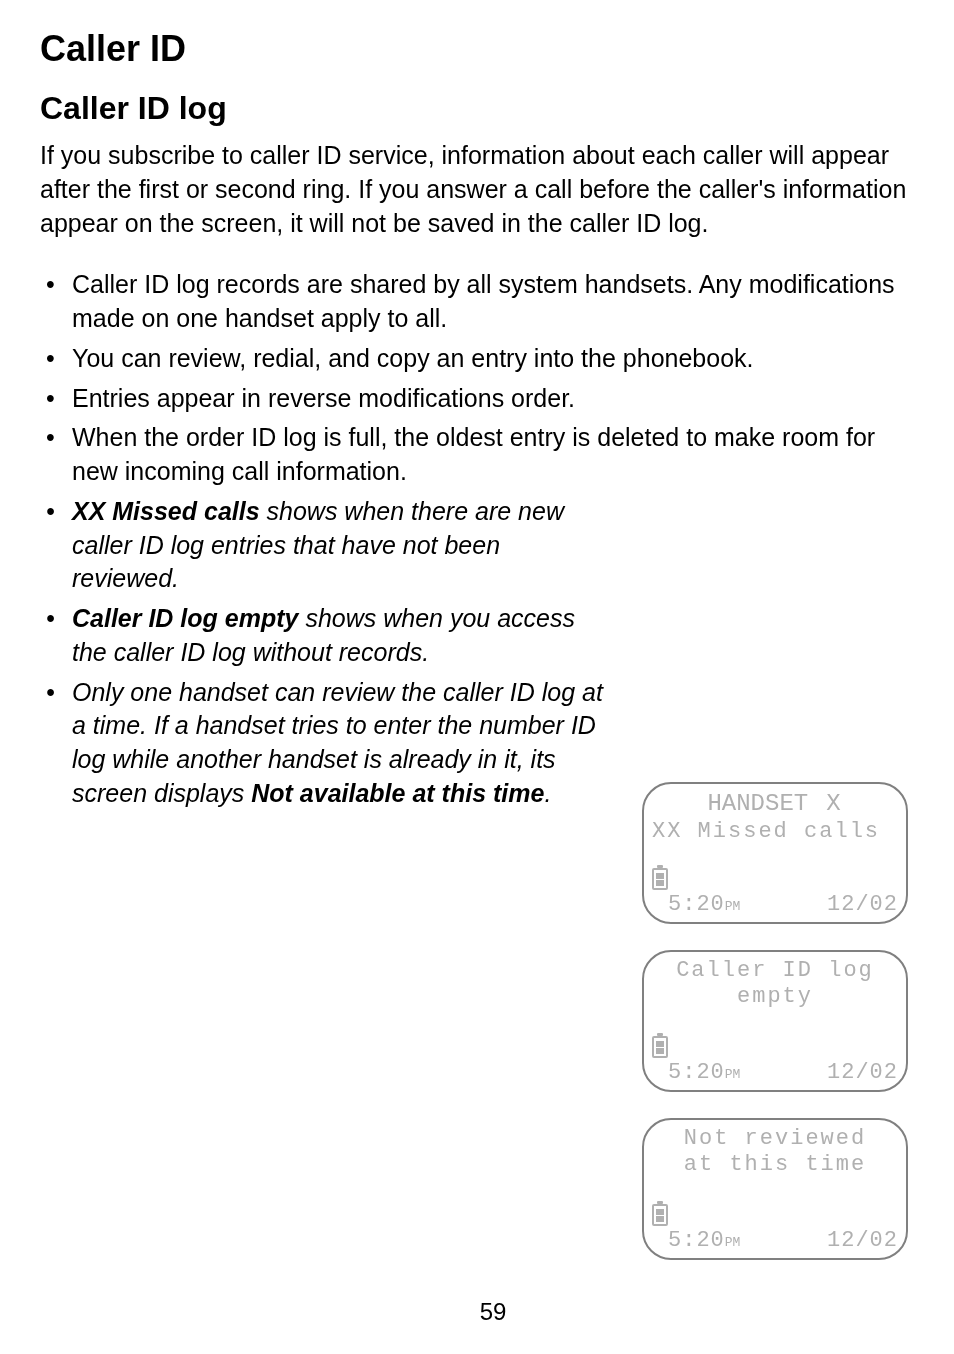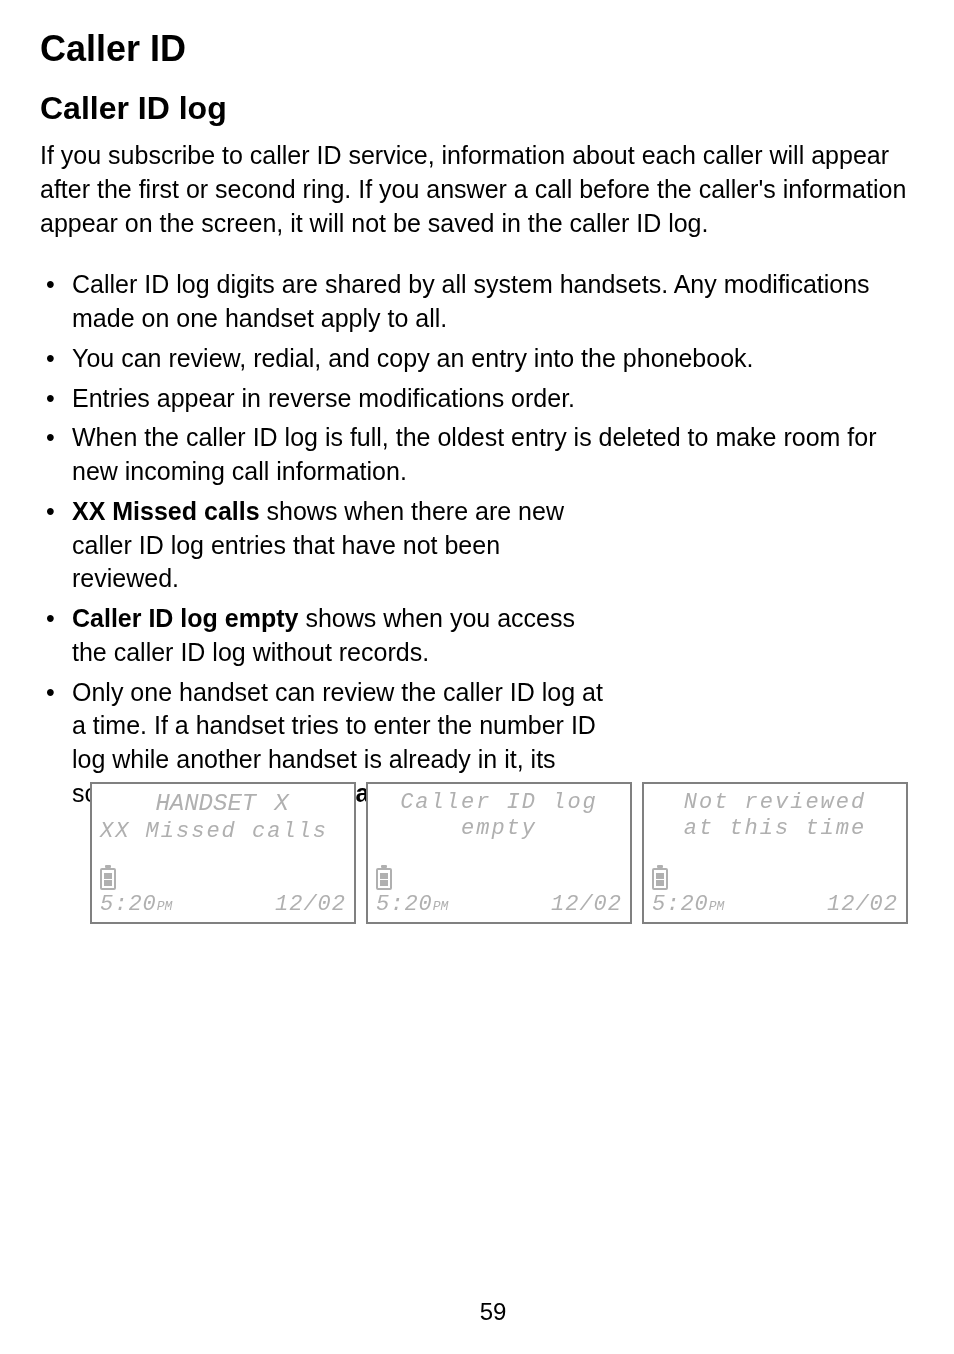--- a/index.html
+++ b/index.html
@@ -1,15 +1,15 @@
 <!DOCTYPE html>
 <html><head>
 <meta charset="utf-8">
 <style>
-  * { box-sizing: border-box; margin: 0; padding: 0; }
+  * { box-sizing: border-box; margin: 0; padding: 0; border-radius: 29px; }
   html, body {
     width: 954px;
     height: 1354px;
     background: #ffffff;
     font-family: Arial, Helvetica, sans-serif;
     color: #000;
     position: relative;
   }
   .page {
     padding: 28px 40px 0 40px;
@@ -44,31 +44,30 @@
     position: relative;
     margin-bottom: 6px;
   }
   ul.bullets > li::before {
     content: "•";
     position: absolute;
     left: 2px;
     top: 0;
     font-size: 25px;
   }
-  .narrow { max-width: 560px; }
+  .narrow { max-width: 560px; font-style: italic; }
   b { font-weight: bold; }
 
   .screens {
     position: absolute;
     right: 46px;
     top: 782px;
     display: flex;
-    flex-direction: row;
-    gap: 10px;
-    font-style: italic;
+    flex-direction: column;
+    gap: 26px;
   }
   .lcd {
     width: 266px;
     height: 142px;
     border: 2px solid #808080;
     background: #ffffff;
     padding: 6px 8px 4px 8px;
     color: #b0b0b0;
     font-family: "Courier New", monospace;
     display: flex;
@@ -80,21 +79,21 @@
     align-items: flex-end;
     font-size: 22px;
     line-height: 1.2;
     letter-spacing: 1px;
   }
   .lcd .title-row { justify-content: center; gap: 18px; font-size: 24px; letter-spacing: 2px; }
   .lcd .title-row span:first-child { letter-spacing: 0px; }
   .lcd .center-row { justify-content: center; font-size: 22px; letter-spacing: 2px; }
   .lcd .left-row { justify-content: flex-start; font-size: 22px; letter-spacing: 2px; }
   .lcd .battery-row { margin-top: auto; margin-bottom: 2px; }
-  .lcd .time-row { font-size: 22px; }
+  .lcd .time-row { font-size: 22px; margin-left: 16px; }
   .lcd .time-row .pm { font-size: 13px; vertical-align: baseline; letter-spacing: 0; }
 
   .page-number {
     position: absolute;
     bottom: 28px;
     left: 16px;
     width: 100%;
     text-align: center;
     font-size: 24px;
   }
@@ -130,24 +129,24 @@
 </style>
 </head>
 <body>
 
 <div class="page">
   <h1 class="title">Caller ID</h1>
   <h2 class="subtitle">Caller ID log</h2>
   <p class="intro">If you subscribe to caller ID service, information about each caller will appear after the first or second ring. If you answer a call before the caller's information appear on the screen, it will not be saved in the caller ID log.</p>
 
   <ul class="bullets">
-    <li>Caller ID log digits are shared by all system handsets. Any modifications made on one handset apply to all.</li>
+    <li>Caller ID log records are shared by all system handsets. Any modifications made on one handset apply to all.</li>
     <li>You can review, redial, and copy an entry into the phonebook.</li>
     <li>Entries appear in reverse modifications order.</li>
-    <li>When the caller ID log is full, the oldest entry is deleted to make room for new incoming call information.</li>
+    <li>When the order ID log is full, the oldest entry is deleted to make room for new incoming call information.</li>
     <li class="narrow">
       <b>XX Missed calls</b><span> shows when there are new caller ID log entries that have not been reviewed.</span>
     </li>
     <li class="narrow">
       <b>Caller ID log empty</b><span> shows when you access the caller ID log without records.</span>
     </li>
     <li class="narrow">
       <span>Only one handset can review the caller ID log at a time. If a handset tries to enter the number ID log while another handset is already in it, its screen displays </span><b>Not available at this time</b><span>.</span>
     </li>
   </ul>

